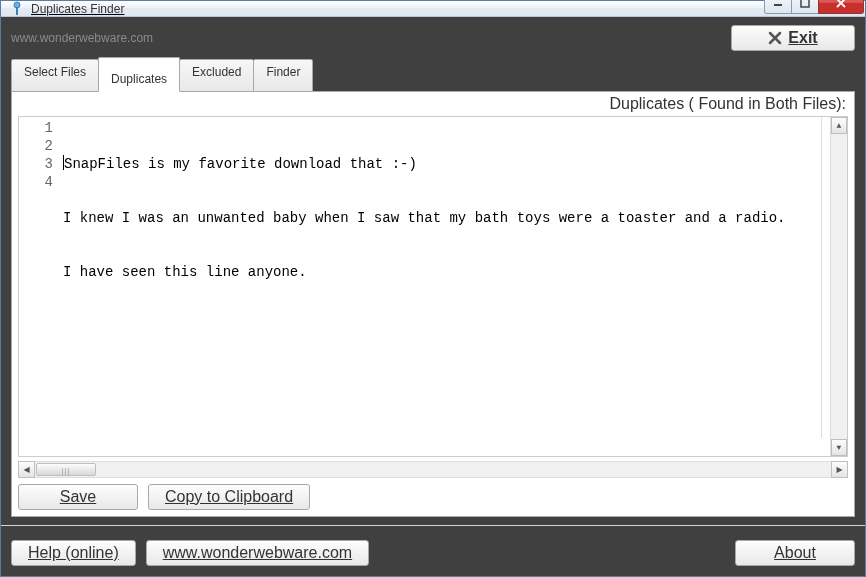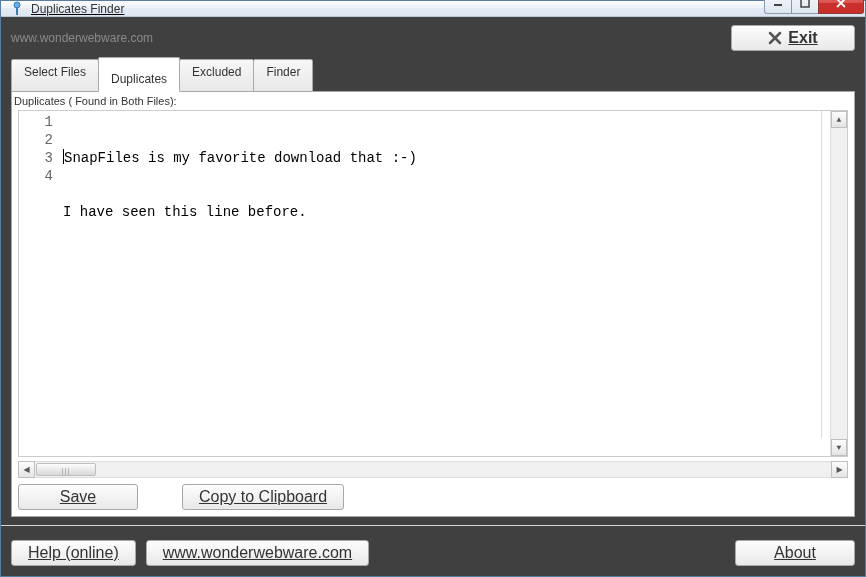--- a/index.html
+++ b/index.html
@@ -92,21 +92,21 @@
     align-items: center;
     justify-content: center;
     cursor: default;
     min-width: 100px;
     text-decoration: underline;
   }
   .btn.exit { min-width: 124px; font-weight: bold;}
   .btn.exit svg { margin-right: 6px; }
   .btn.wide { min-width: 190px; }
   .btn.save { min-width: 120px; }
-  .btn.copy { min-width: 140px; margin-left: 34px; }
+  .btn.copy { min-width: 140px; }
   .btn.help { min-width: 120px; }
   .btn.about { min-width: 120px; }
   .tabs {
     display: flex;
     margin-bottom: -1px;
     position: relative;
     z-index: 2;
   }
   .tab {
     padding: 5px 12px;
@@ -127,23 +127,24 @@
   }
   .panel {
     flex: 1;
     border: 1px solid #a8a8a8;
     background: #fff;
     display: flex;
     flex-direction: column;
     min-height: 0;
   }
   .panel-label {
-    padding: 3px 2px;
-    font-size: 11px;
+    padding: 3px 8px;
+    font-size: 16px;
     color: #333;
+    text-align: right;
   }
   .editor {
     flex: 1;
     border: 1px solid #ccc;
     margin: 0 6px 4px 6px;
     display: flex;
     font-family: "Courier New", monospace;
     font-size: 14px;
     overflow: hidden;
     min-height: 0;
@@ -300,21 +301,22 @@
 
       <div class="editor">
         <div class="gutter">
           <div>1</div>
             <div>2</div>
             <div>3</div>
             <div>4</div>
         </div>
         <div class="lines">
           <div class="caret"><span>SnapFiles is my favorite download that :-)</span></div>
-          <div><span>I have seen this line before.</span></div>
+          <div><span>I knew I was an unwanted baby when I saw that my bath toys were a toaster and a radio.</span></div>
+          <div><span>I have seen this line anyone.</span></div>
         </div>
         <div class="right-margin"></div>
         <div class="vscroll">
           <div class="arrow">▲</div>
           <div class="arrow down">▼</div>
         </div>
       </div>
 
       <div class="hscroll">
         <div class="arrow">◀</div>

